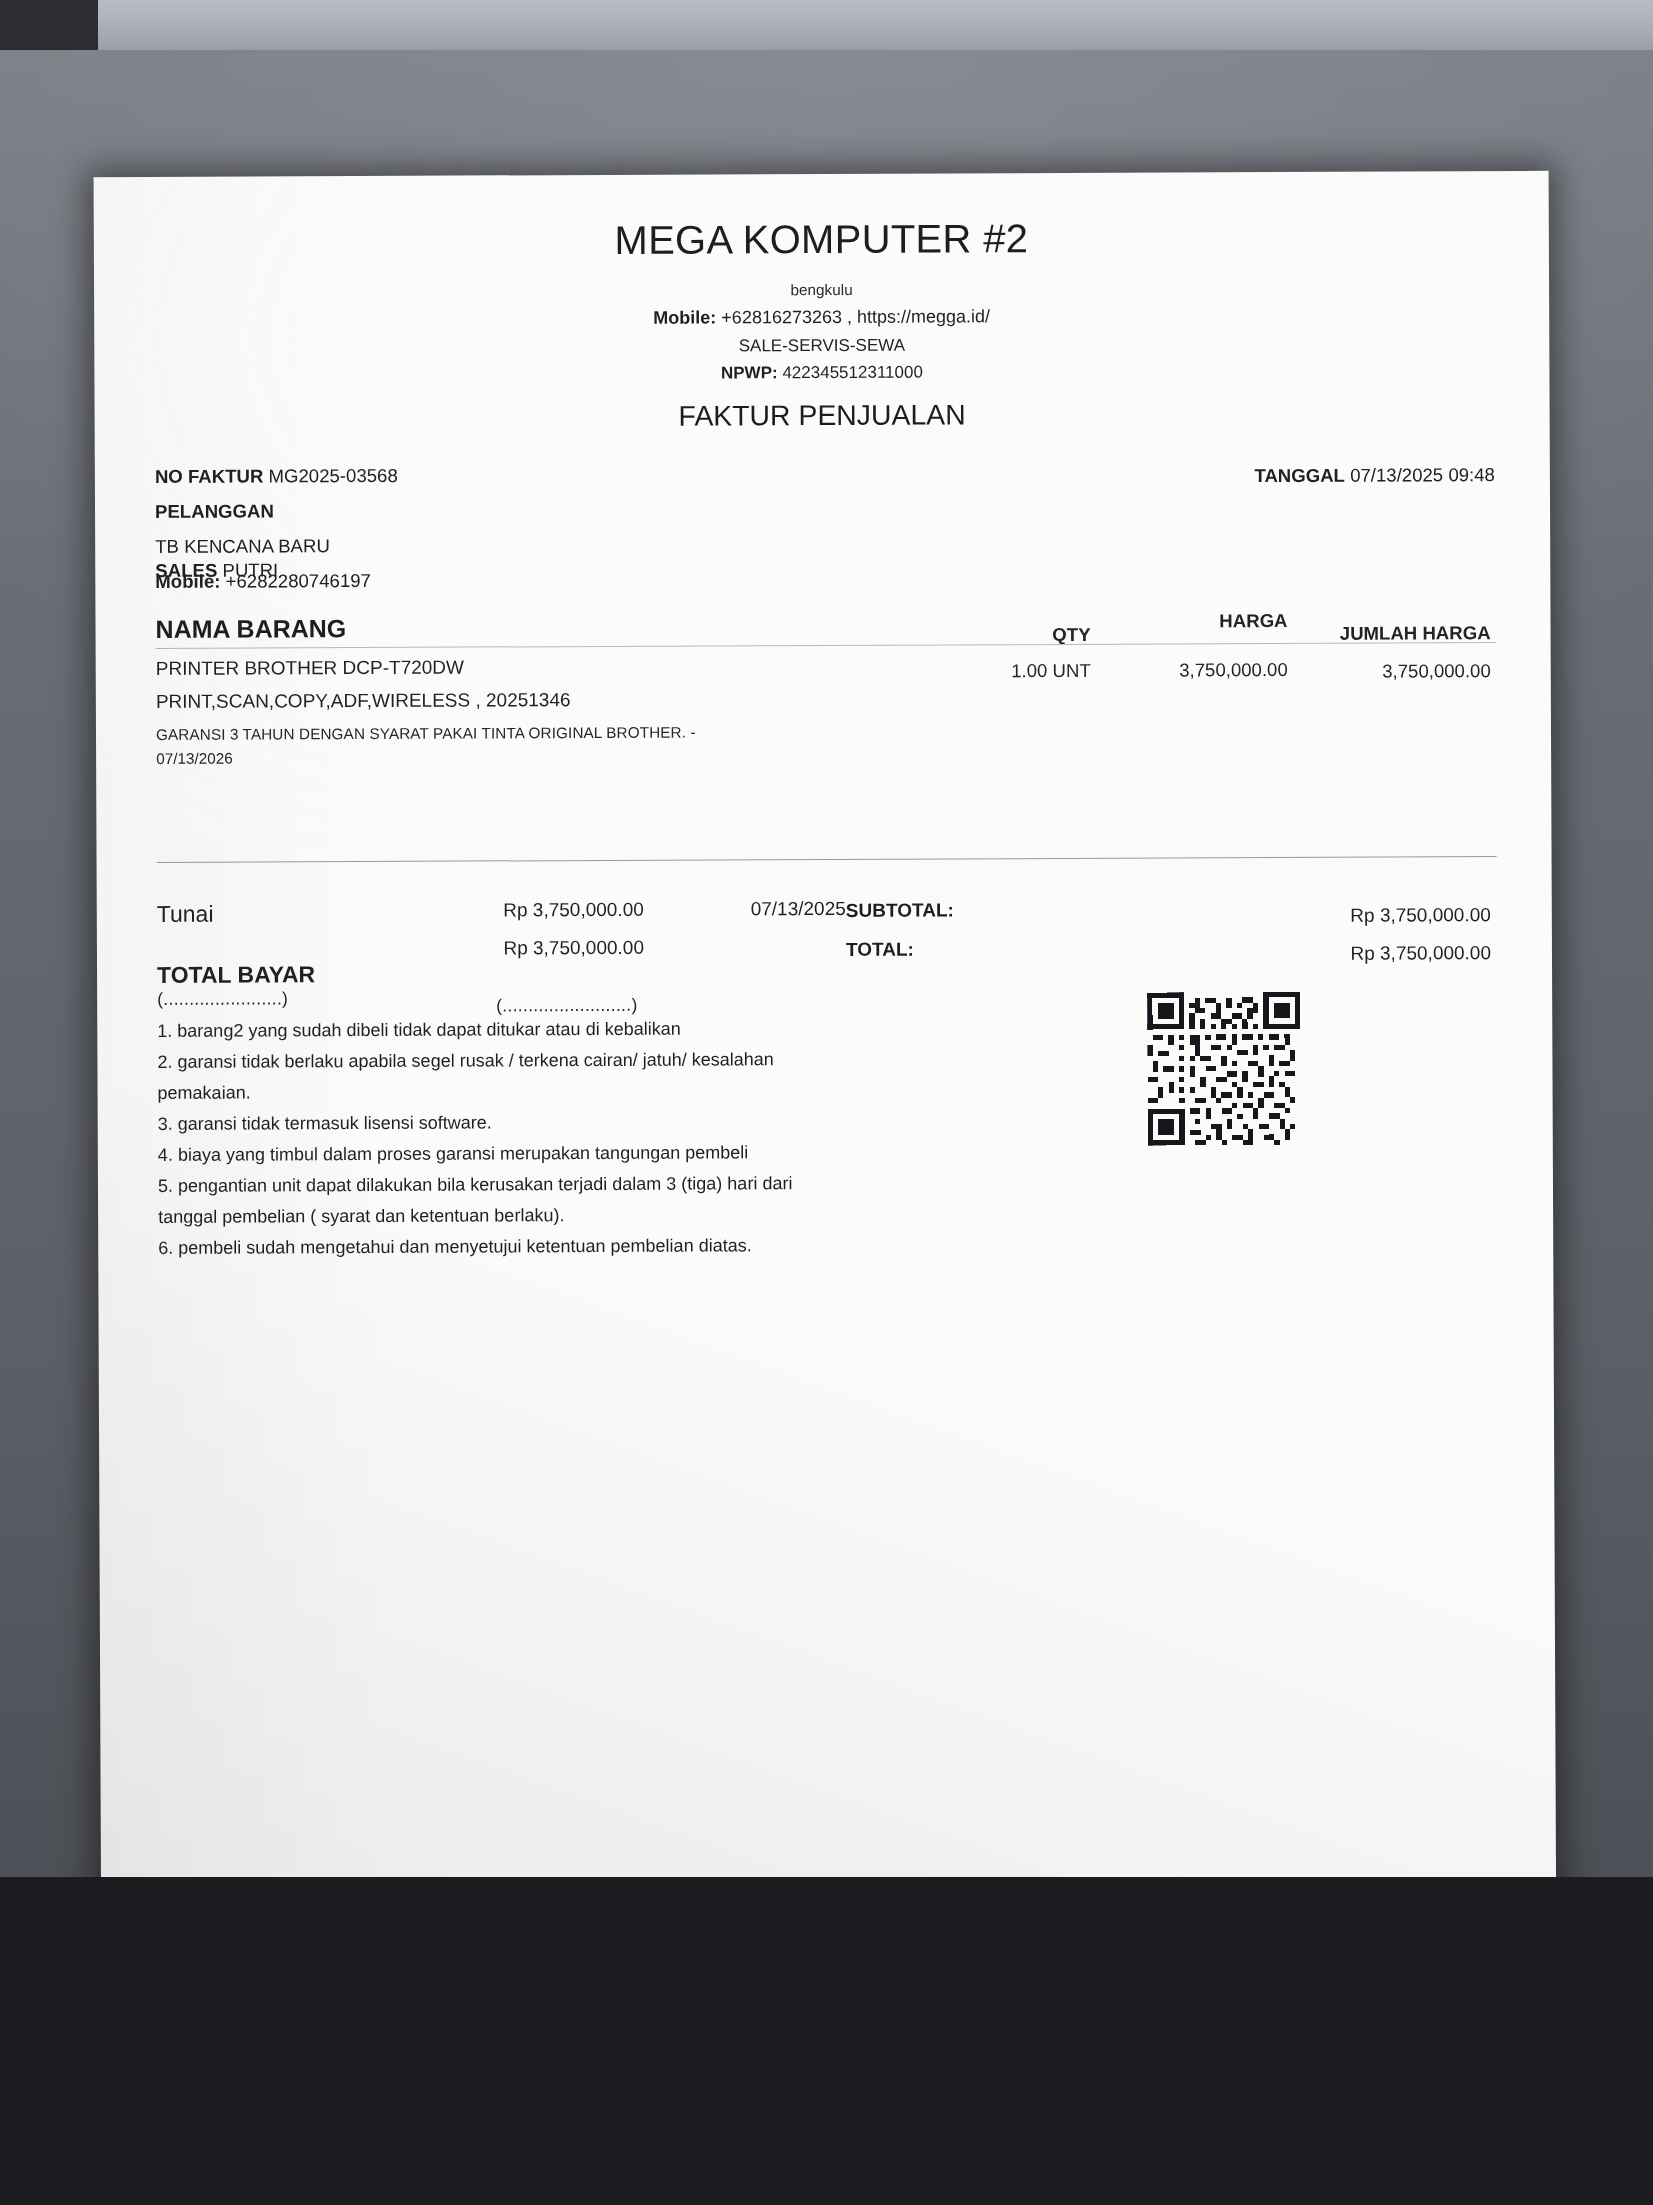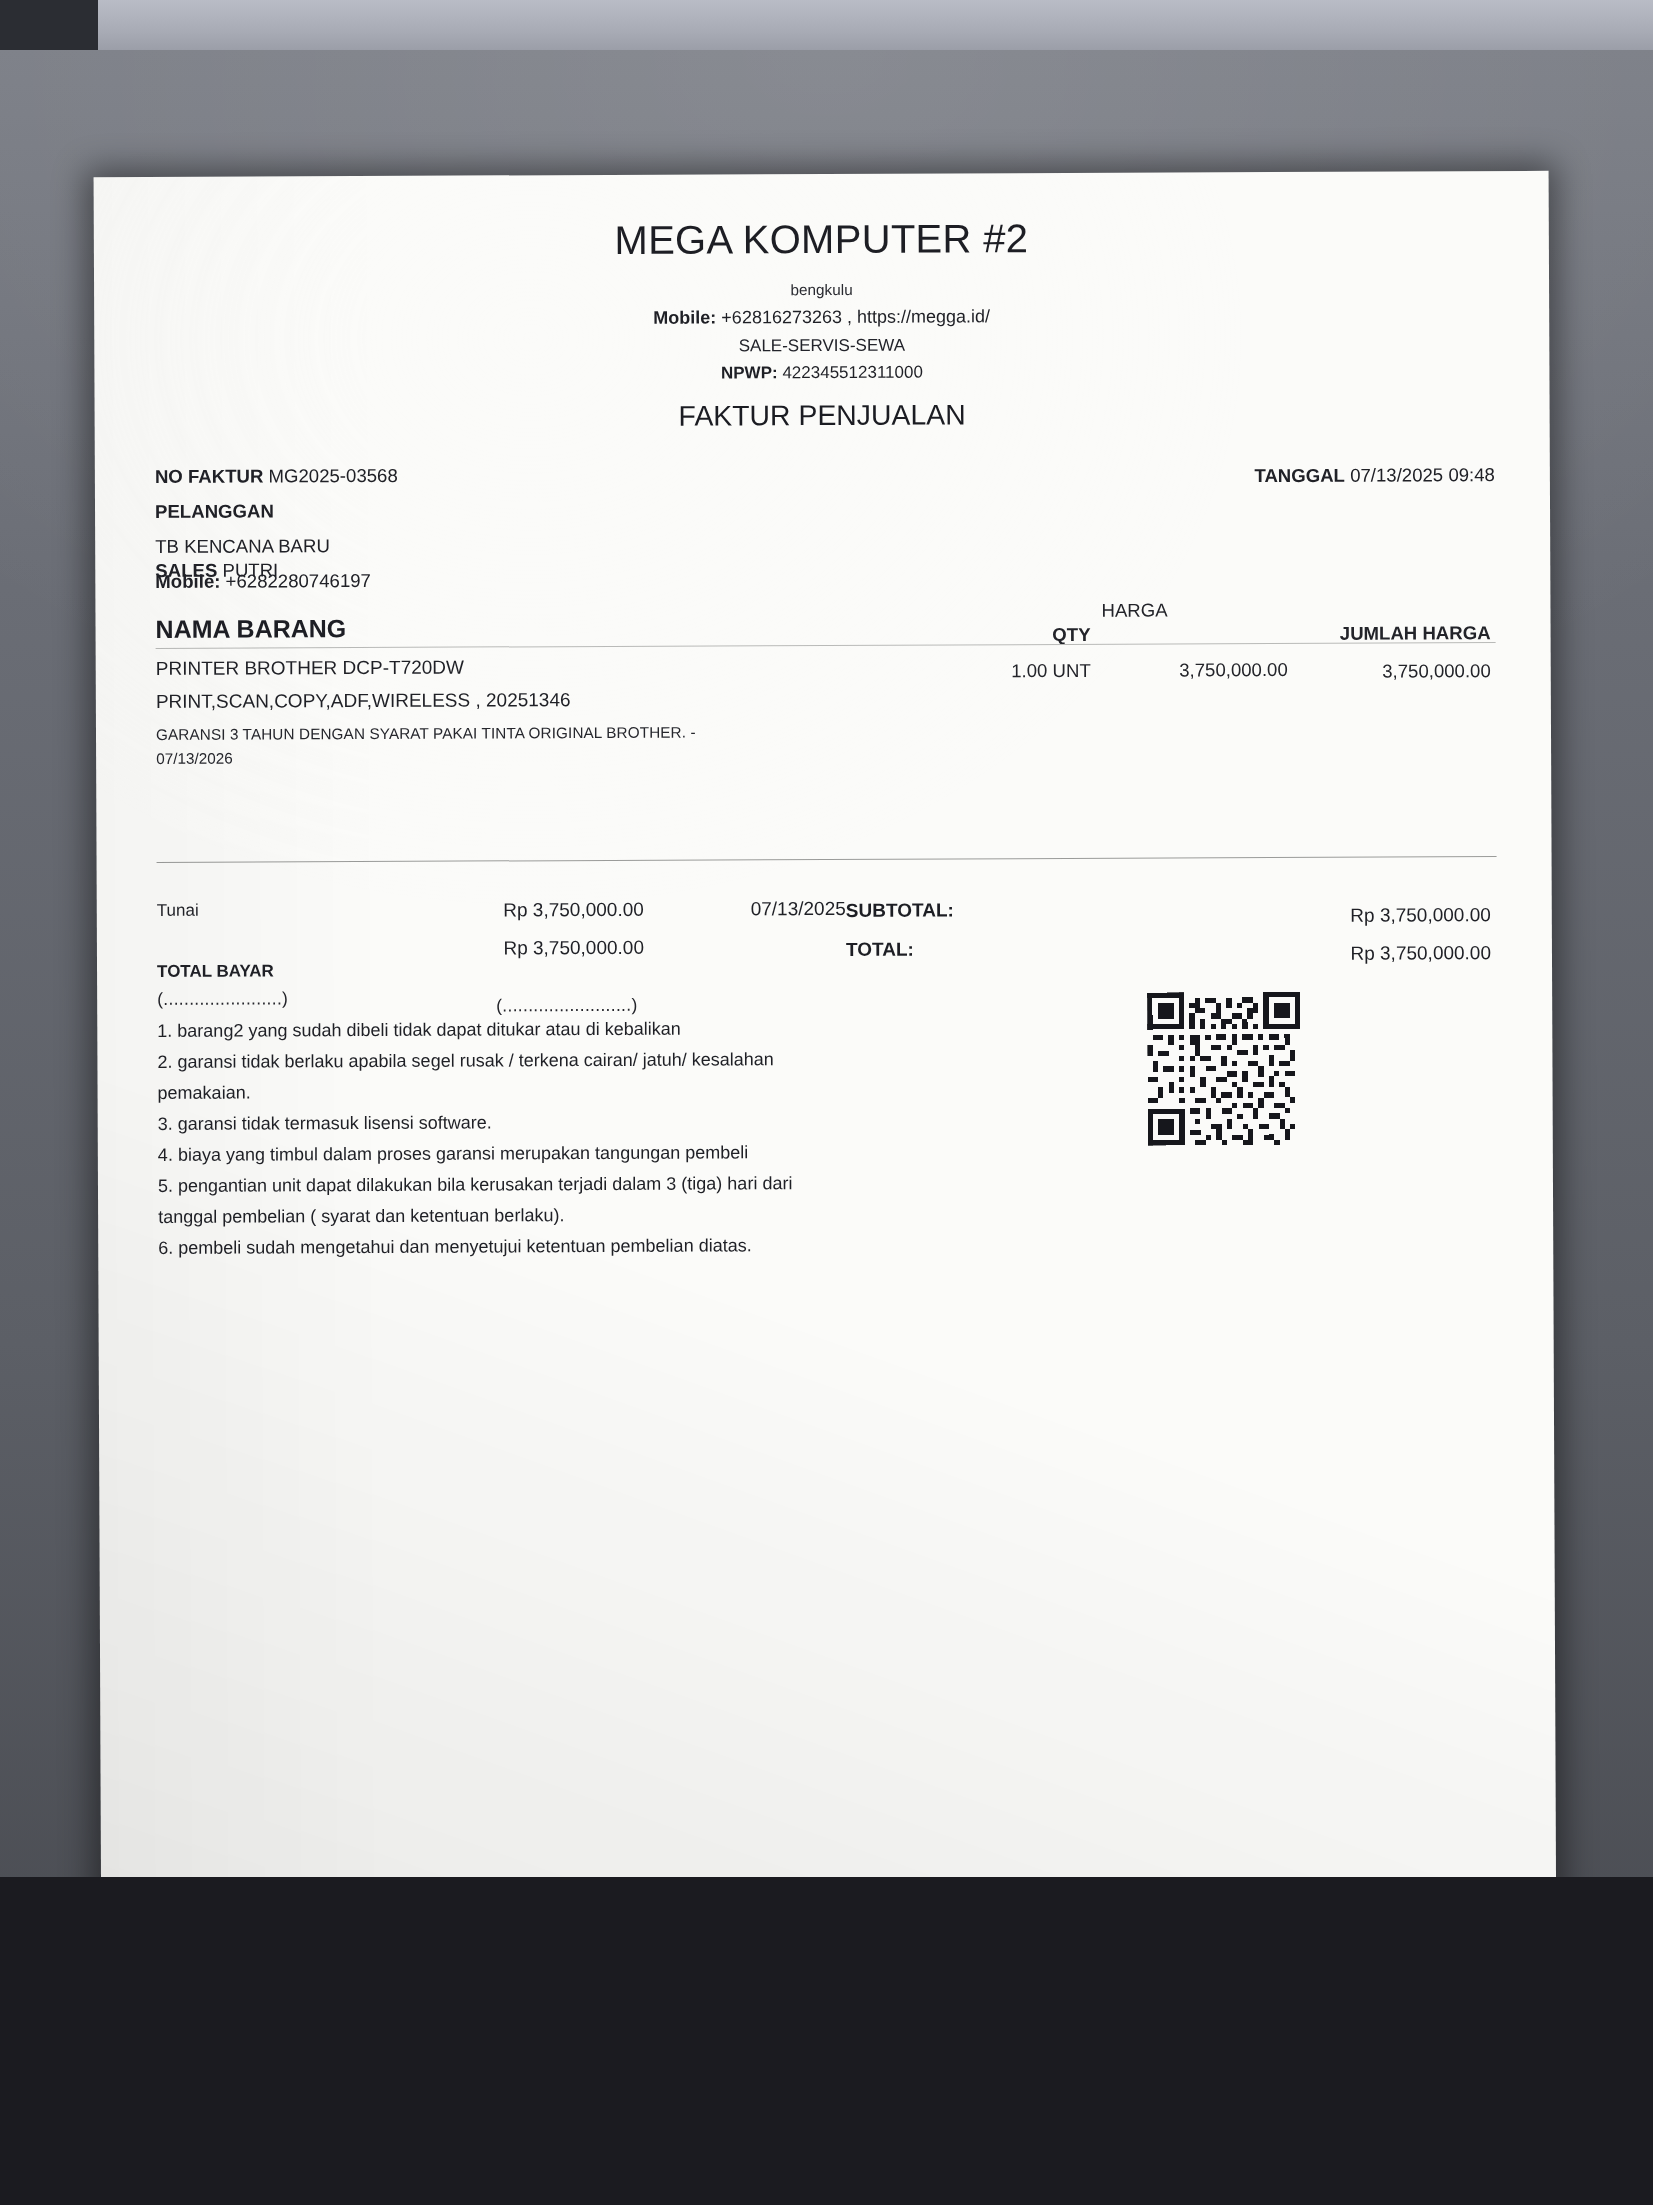--- a/index.html
+++ b/index.html
@@ -129,21 +129,21 @@
     color: #202127;
   }
   #meta-date b { font-weight: 700; }
 
   #sales-row { left: 60px; top: 383px; font-size: 18.6px; color: #202127; }
   #sales-row b { font-weight: 700; }
 
   
   #th-nama { left: 60px; top: 438px; font-size: 25px; font-weight: 700; color: #1d1e24; }
   #th-qty  { left: 853px; top: 451px; width: 142px; text-align: right; font-size: 18.6px; font-weight: 700; }
-  #th-harga{ left: 1006px; top: 427px; width: 186px; font-size: 18.6px; font-weight: 400; }
+  #th-harga{ left: 1006px; top: 438px; width: 186px; text-align: right; font-size: 18.6px; font-weight: 700; }
   #th-jumlah{ left: 1160px; top: 451px; width: 235px; text-align: right; font-size: 18.6px; font-weight: 700; }
 
   #hdr-rule {
     left: 60px; top: 471px; width: 1340px; height: 1.1px;
     background: #b9bab8;
   }
 
   .item-name { left: 60px; top: 481px; font-size: 19px; color: #1f2026; }
   .item-desc { left: 60px; top: 514px; font-size: 19px; color: #1f2026; }
   .item-note { left: 60px; top: 549px; font-size: 15.3px; color: #26272d; letter-spacing: 0.1px; }
@@ -152,21 +152,21 @@
   #it-qty   { left: 820px; top: 487px; width: 175px; text-align: right; font-size: 18.6px; }
   #it-harga { left: 995px; top: 487px; width: 197px; text-align: right; font-size: 18.6px; }
   #it-jumlah{ left: 1160px; top: 489px; width: 235px; text-align: right; font-size: 18.6px; }
 
   #items-rule {
     left: 60px; top: 685px; width: 1340px; height: 1.1px;
     background: #9a9b99;
   }
 
   
-  .pay-label { left: 60px; font-size: 17px; color: #1f2026; }
+  .pay-label { left: 60px; font-size: 23px; color: #1f2026; }
   .pay-amt   { left: 328px; width: 219px; text-align: right; font-size: 19px; color: #1f2026; }
   .pay-date  { left: 585px; width: 164px; text-align: right; font-size: 19px; color: #1f2026; }
   #pay-row1 .pay-label, #pay-row1 .pay-amt, #pay-row1 .pay-date { top: 724px; }
   #pay-row2 .pay-label { top: 762px; font-weight: 700; margin-top: 23px; }
   #pay-row2 .pay-amt   { top: 762px; }
 
   .tot-label { left: 749px; font-size: 19px; font-weight: 700; color: #1d1e24; }
   .tot-amt   { left: 1110px; width: 284px; text-align: right; font-size: 19px; color: #1f2026; }
   #sub-label { top: 726px; }
   #sub-amt   { top: 733px; }

